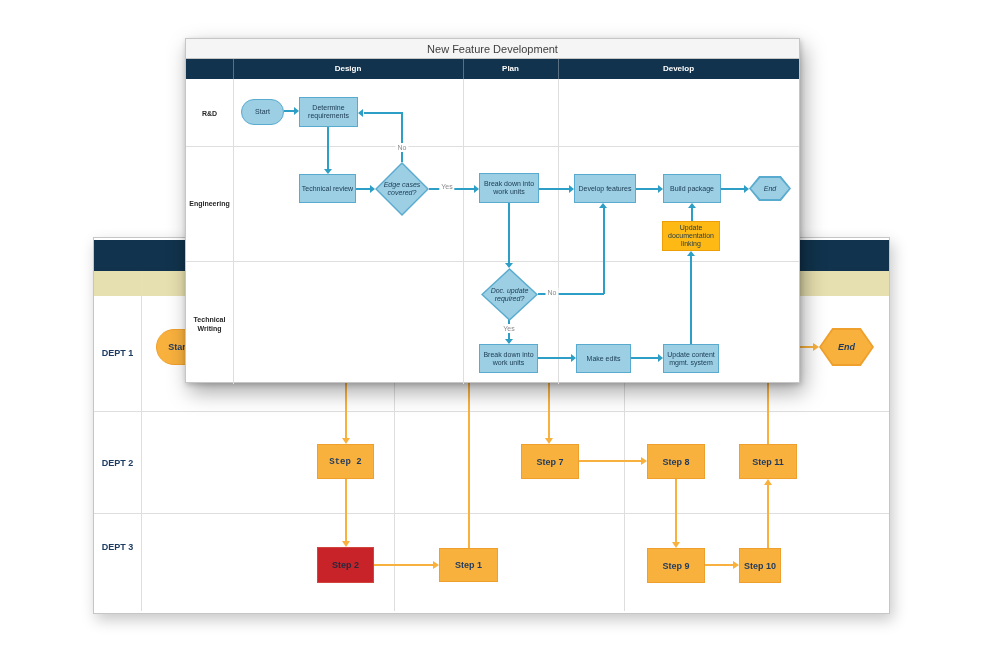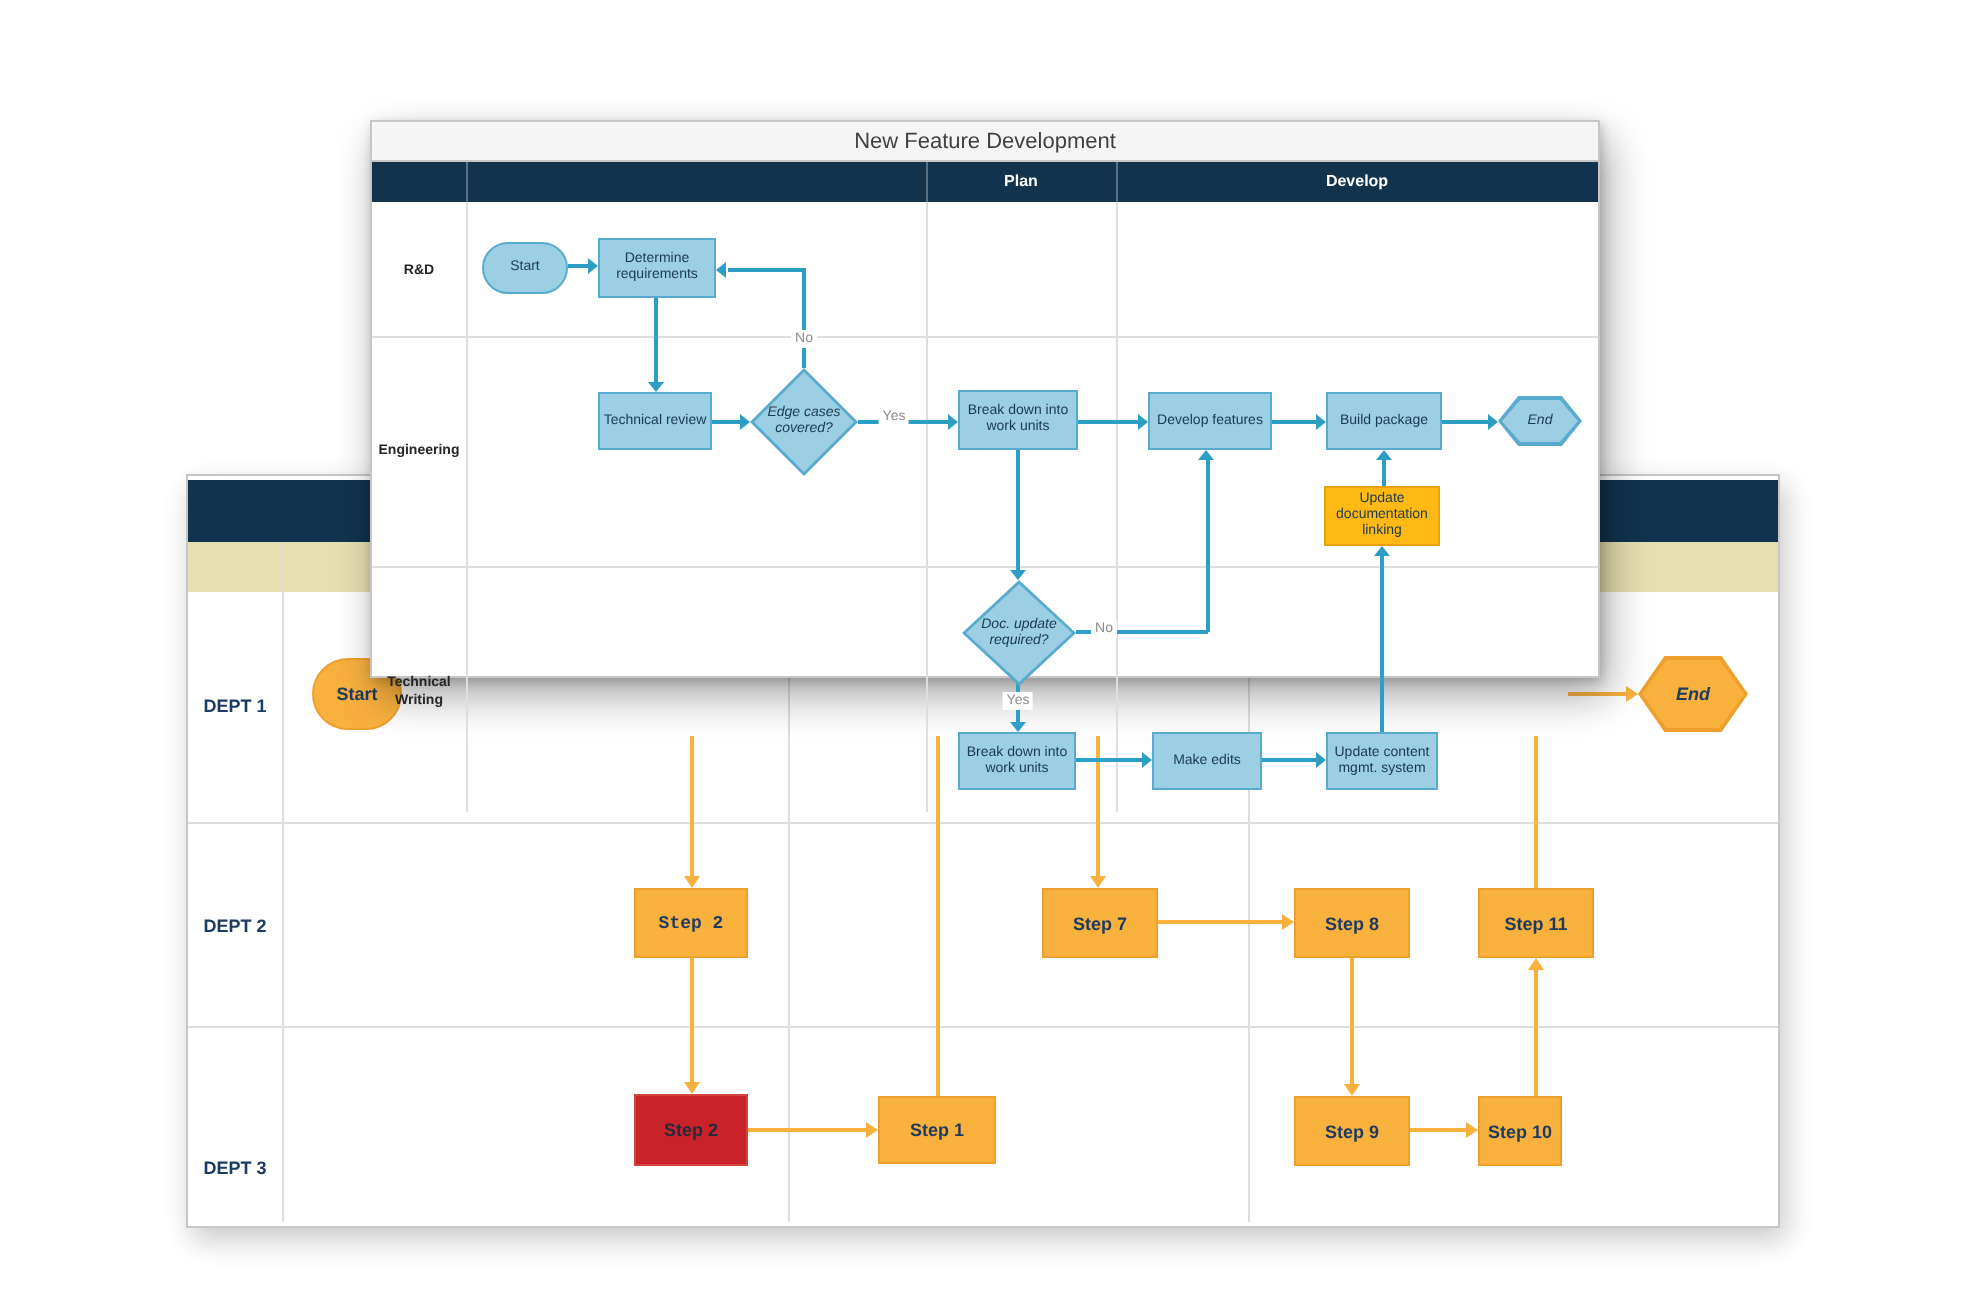--- a/index.html
+++ b/index.html
@@ -1,21 +1,21 @@
 <!DOCTYPE html>
 <html style="--c-navy: #11334D; --c-tan: #E6DFAF; --c-grid: #DEDEDE; --c-page-border: #C6C6C6; --c-title-bg: #F5F5F5; --c-title-text: #404040; --c-blue-fill: #9CCEE4; --c-blue-border: #58ABCE; --c-teal: #2D9EC6; --c-node-text: #1A3A50; --c-orange: #F9B13E; --c-orange-border: #EFA02C; --c-fg-orange: #FFB914; --c-fg-orange-border: #ED9F07; --c-red: #C82329; --c-red-border: #D2453E; --c-step-text: #1E3A5F; --c-dept-text: #1D3C63; --c-lane-text: #262626; --c-gray-label: #8C8C8C;"><head>
 <meta charset="utf-8">
 <style>
   html,body{margin:0;padding:0;background:#fff;}
   .stage{position:relative;width:985px;height:657px;background:#fff;overflow:hidden;
          font-family:"Liberation Sans",sans-serif;}
   .page{position:absolute;background:#fff;box-sizing:border-box;}
   .bg-page{left:93px;top:237px;width:797px;height:377px;border:1px solid var(--c-page-border);
            box-shadow:3px 6px 14px rgba(0,0,0,.22);}
-  .fg-page{left:185px;top:60px;width:615px;height:279px;border:1px solid var(--c-page-border);
+  .fg-page{left:185px;top:38px;width:615px;height:345px;border:1px solid var(--c-page-border);
            box-shadow:4px 9px 20px rgba(0,0,0,.35),1px 2px 5px rgba(0,0,0,.18);z-index:2;}
   .abs{position:absolute;box-sizing:border-box;}
   
   .navy{background:var(--c-navy);}
   .tan{background:var(--c-tan);}
   .gridline{background:var(--c-grid);}
   .navy-div{background:rgba(255,255,255,.3);}
   
   .fg-title{left:0;top:0;width:100%;height:20px;background:var(--c-title-bg);
             border-bottom:1px solid var(--c-page-border);text-align:center;line-height:20px;
@@ -87,21 +87,21 @@
     <div class="abs tan" style="left:0;top:33px;width:100%;height:25px;"></div>
 
     <div class="abs gridline" style="left:47px;top:33px;width:1px;height:340px;"></div>
     <div class="abs gridline" style="left:300px;top:33px;width:1px;height:340px;"></div>
     <div class="abs gridline" style="left:530px;top:33px;width:1px;height:340px;"></div>
     <div class="abs gridline" style="left:0;top:173px;width:100%;height:1px;"></div>
     <div class="abs gridline" style="left:0;top:275px;width:100%;height:1px;"></div>
 
     <div class="abs dept" style="top:110px;">DEPT 1</div>
     <div class="abs dept" style="top:220px;">DEPT 2</div>
-    <div class="abs dept" style="top:341px;">DEPT 3</div>
+    <div class="abs dept" style="top:304px;">DEPT 3</div>
 
     <div class="ln bg-ln w2" style="left:251px;top:130px;height:70px;"></div>
     <div class="arr ba-d" style="left:248px;top:200px;"></div>
     <div class="ln bg-ln w2" style="left:251px;top:241px;height:62px;"></div>
     <div class="arr ba-d" style="left:248px;top:303px;"></div>
     <div class="ln bg-ln h2" style="left:280px;top:326px;width:59px;"></div>
     <div class="arr ba-r" style="left:339px;top:323px;"></div>
     <div class="ln bg-ln w2" style="left:374px;top:130px;height:180px;"></div>
     <div class="ln bg-ln w2" style="left:454px;top:130px;height:70px;"></div>
     <div class="arr ba-d" style="left:451px;top:200px;"></div>
@@ -130,20 +130,21 @@
     <div class="abs node bstep-red" style="left:223px;top:309px;width:57px;height:36px;">Step 2</div>
     <div class="abs node bstep" style="left:345px;top:310px;width:59px;height:34px;">Step 1</div>
     <div class="abs node bstep" style="left:553px;top:310px;width:58px;height:35px;">Step 9</div>
     <div class="abs node bstep" style="left:645px;top:310px;width:42px;height:35px;">Step 10</div>
   </div>
 
   <div class="page fg-page">
 
     <div class="abs fg-title">New Feature Development</div>
     <div class="abs navy" style="left:0;top:20px;width:100%;height:20px;"></div>
+    <div class="abs phase" style="left:47px;width:230px;">Design</div>
     <div class="abs phase" style="left:277px;width:95px;">Plan</div>
     <div class="abs phase" style="left:372px;width:241px;">Develop</div>
     <div class="abs navy-div" style="left:47px;top:20px;width:1px;height:20px;"></div>
     <div class="abs navy-div" style="left:277px;top:20px;width:1px;height:20px;"></div>
     <div class="abs navy-div" style="left:372px;top:20px;width:1px;height:20px;"></div>
 
     <div class="abs gridline" style="left:47px;top:40px;width:1px;height:305px;"></div>
     <div class="abs gridline" style="left:277px;top:40px;width:1px;height:305px;"></div>
     <div class="abs gridline" style="left:372px;top:40px;width:1px;height:305px;"></div>
     <div class="abs gridline" style="left:0;top:107px;width:100%;height:1px;"></div>

